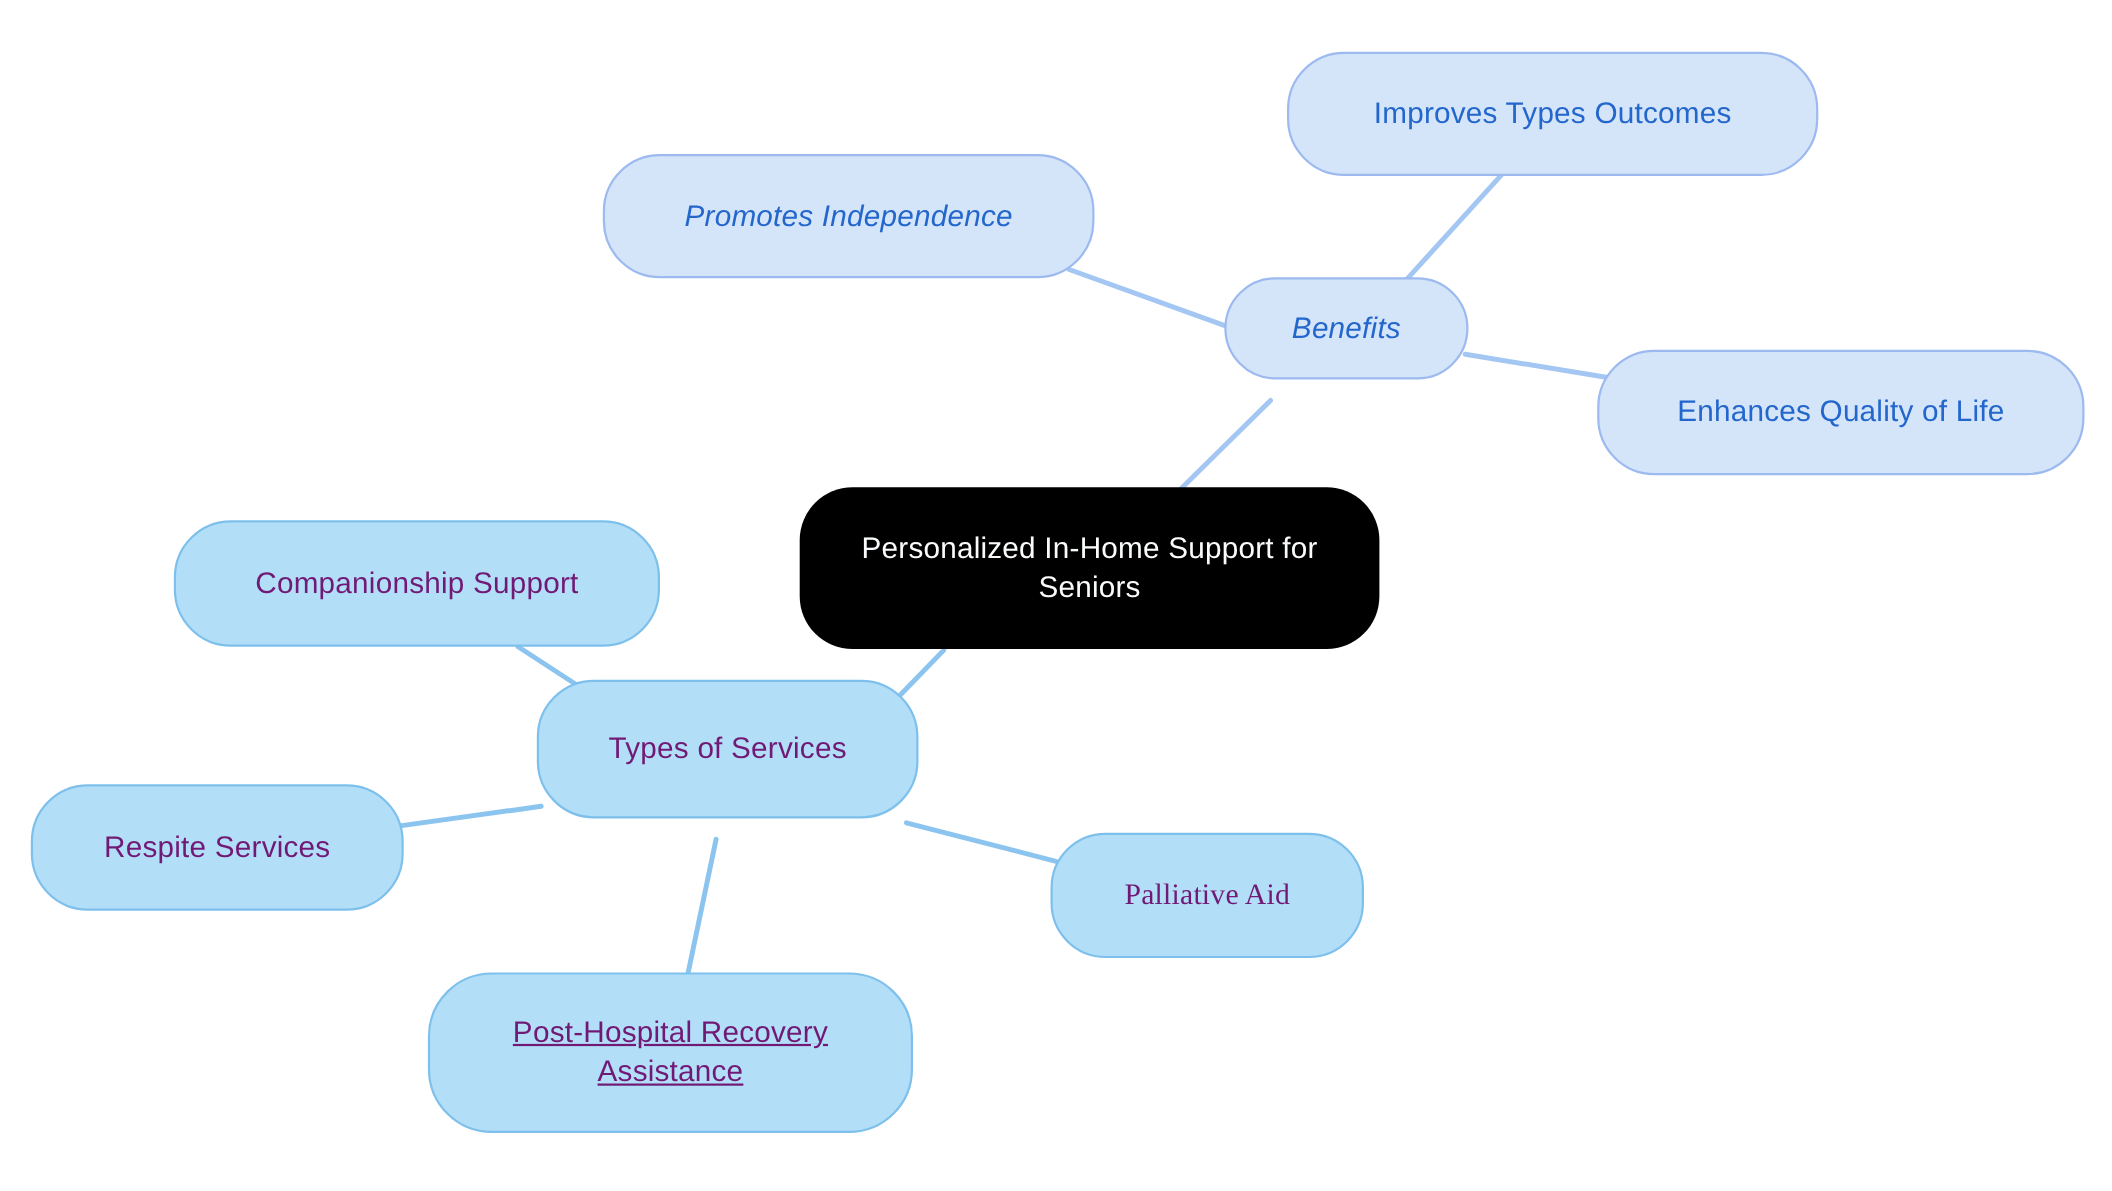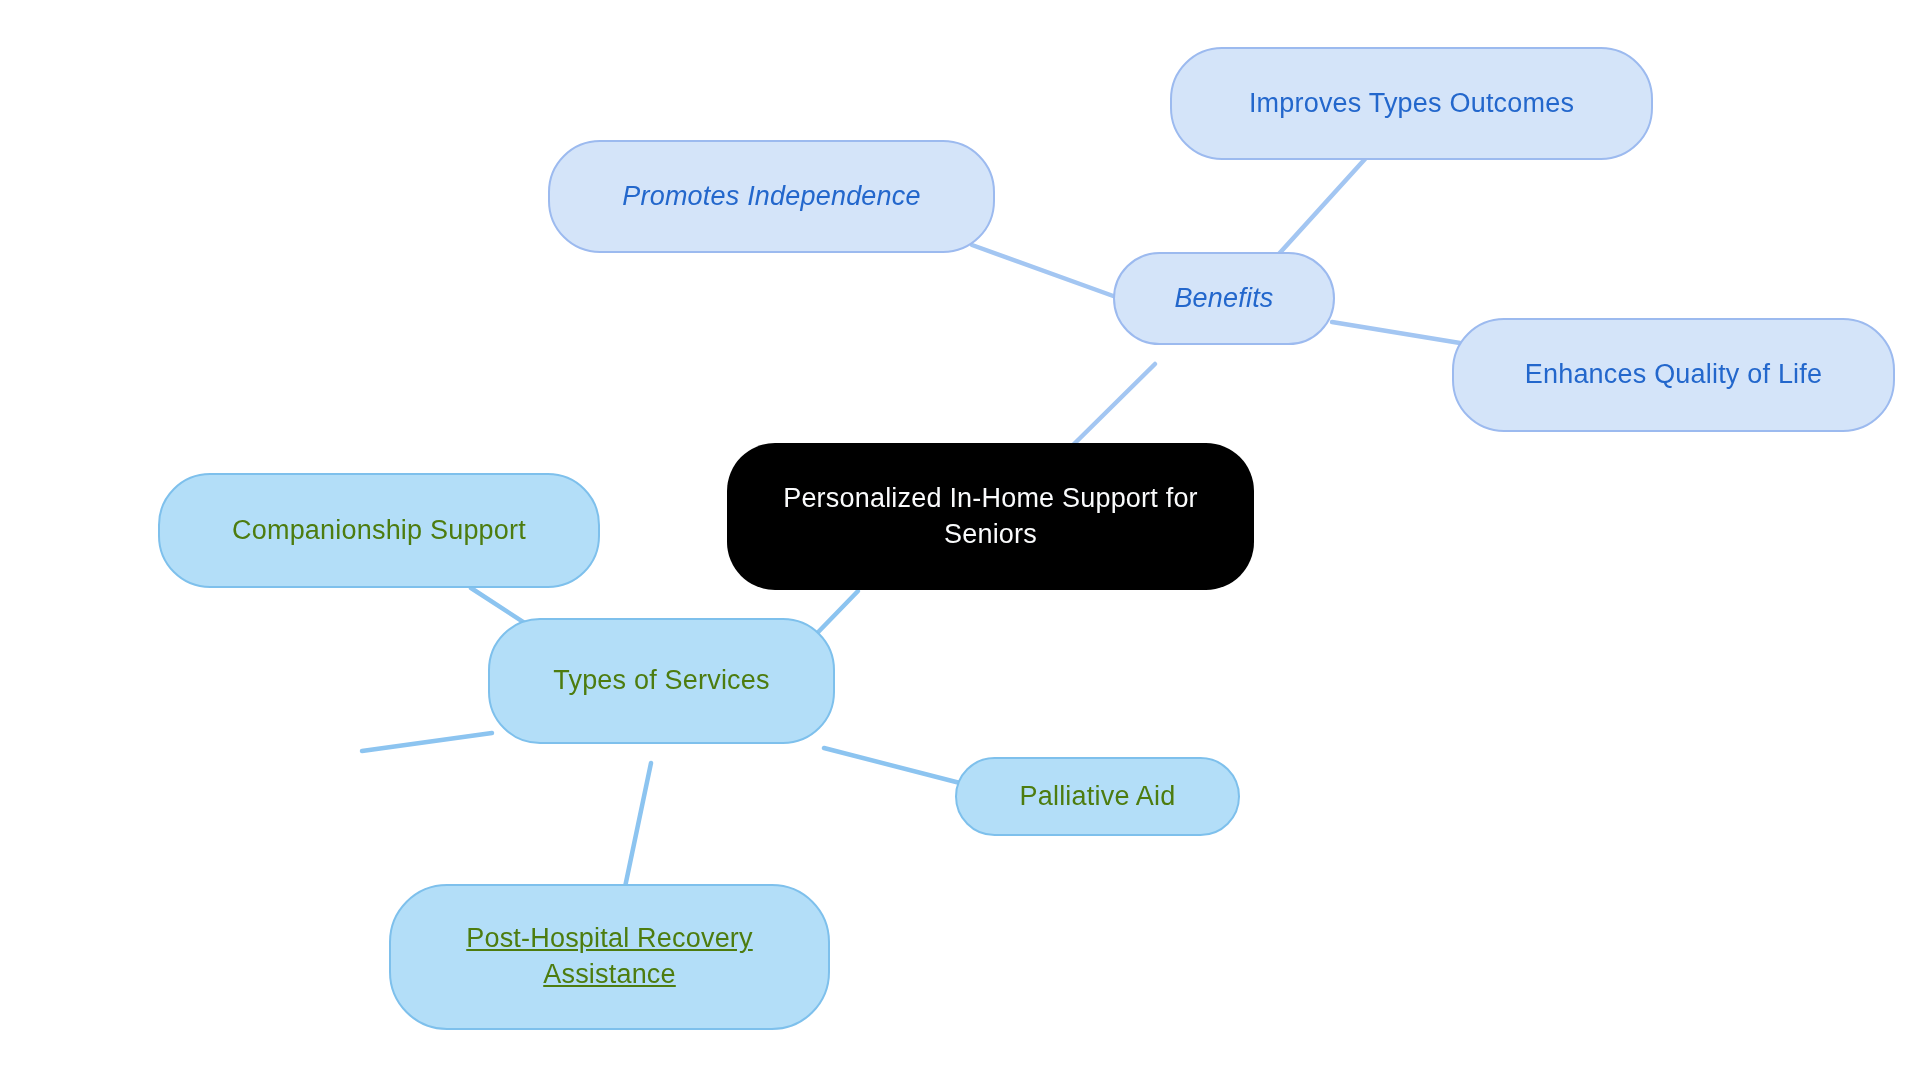--- a/index.html
+++ b/index.html
@@ -15,33 +15,33 @@
     text-align:center;box-sizing:border-box;font-size:27px;line-height:1.32;
     letter-spacing:.2px;cursor:default;user-select:none;
   }
   .root-node{
     background:#000000;color:#FAFBFC;border-radius:48px;padding:0 48px;
   }
   .branch-benefits{
     background:#D4E4F9;border:2px solid #9CBAEF;color:#2367CC;border-radius:52px;padding:0 30px;
   }
   .branch-types{
-    background:#B3DEF8;border:2px solid #7EC0EC;color:#4d7c0f;border-radius:52px;padding:0 30px;
+    background:#B3DEF8;border:2px solid #7EC0EC;color:#701a75;border-radius:52px;padding:0 30px;
   }
   
   .pos-central       {left:727px; top:443px; width:527px; height:147px;}
   .pos-benefits      {left:1113px;top:252px; width:222px; height:93px;font-style:italic;}
   .pos-improves      {left:1170px;top:47px;  width:483px; height:113px;}
   .pos-promotes      {left:548px; top:140px; width:447px; height:113px;font-style:italic;}
   .pos-enhances      {left:1452px;top:318px; width:443px; height:114px;}
   .pos-types         {left:488px; top:618px; width:347px; height:126px;text-align:right;}
   .pos-companionship {left:158px; top:473px; width:442px; height:115px;}
   .pos-respite       {left:28px;  top:713px; width:339px; height:115px;}
   .pos-posthospital  {left:389px; top:884px; width:441px; height:146px;border-radius:58px;text-decoration:underline;}
-  .pos-palliative    {left:955px; top:757px; width:285px; height:79px;border-radius:50px;}
+  .pos-palliative    {left:955px; top:757px; width:285px; height:114px;border-radius:50px;font-family:Liberation Serif, serif;}
 </style>
 </head>
 <body>
 
 <div class="stage">
 
   <svg class="edges" viewBox="0 0 1920 1083" xmlns="http://www.w3.org/2000/svg" aria-hidden="true">
     <line class="edge-b" x1="1072" y1="446" x2="1155" y2="364"></line>
     <line class="edge-b" x1="1277" y1="256" x2="1365" y2="159"></line>
     <line class="edge-b" x1="972" y1="245" x2="1116" y2="297"></line>
@@ -74,20 +74,23 @@
   </div>
 
   <div class="node branch-types pos-types">
     <span>Types of Services</span>
   </div>
 
   <div class="node branch-types pos-companionship">
     <span>Companionship Support</span>
   </div>
 
+  <div class="node branch-types pos-respite">
+    <span>Respite Services</span>
+  </div>
 
   <div class="node branch-types pos-posthospital">
     <span>Post-Hospital Recovery Assistance</span>
   </div>
 
   <div class="node branch-types pos-palliative">
     <span>Palliative Aid</span>
   </div>
 
 </div>

